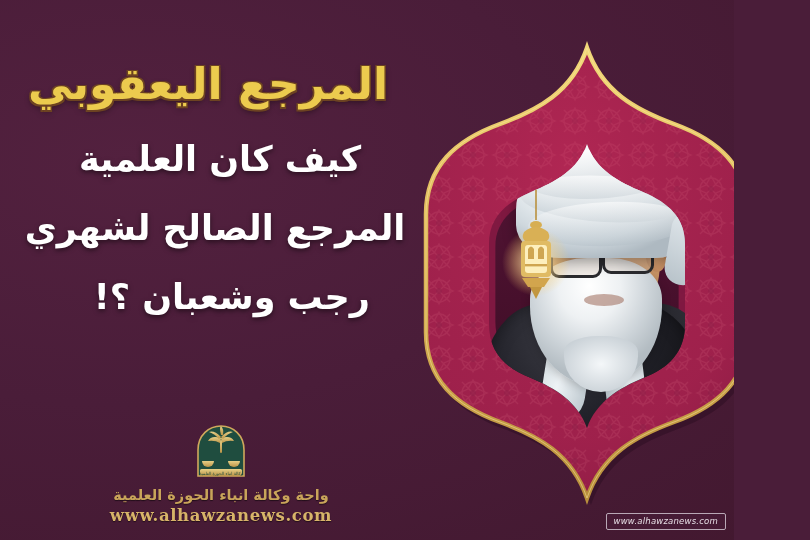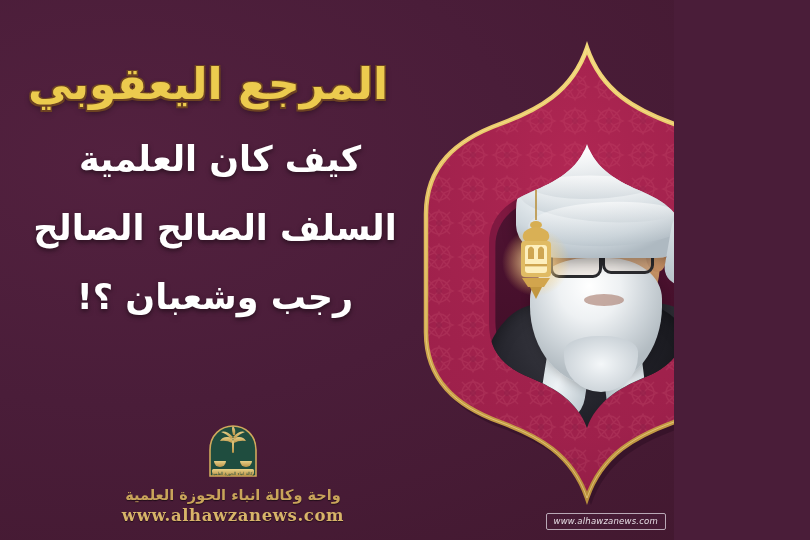--- a/index.html
+++ b/index.html
@@ -4,21 +4,21 @@
 <style>
   html, body { margin:0; padding:0; }
   body {
     width:810px; height:540px;
     font-family:"DejaVu Sans", sans-serif;
     background:#4a1d39;
     overflow:hidden;
   }
   #poster {
     position:relative;
-    width:674px; height:540px;
+    width:734px; height:540px;
     background:
       radial-gradient(130% 100% at 18% 30%, #53213f 0%, #4a1d39 45%, #42182f 100%);
     overflow:hidden;
   }
 
   
   #text-col {
     position:absolute;
     left:0; top:60px;
     width:430px;
@@ -44,26 +44,26 @@
   .headline {
     font-family:"DejaVu Sans", sans-serif;
     font-size:35px;
     font-weight:bold;
     color:#ffffff;
     line-height:1.0;
     text-shadow:0 2px 5px rgba(0,0,0,.5);
   }
   #hl1 { margin-top:34px; padding:0 18px 0 28px; }
   #hl2 { margin-top:34px; padding:0 4px 0 4px; }
-  #hl3 { margin-top:34px; padding:0 60px 0 60px; }
+  #hl3 { margin-top:34px; padding:0 60px 0 60px;text-align:right; }
 
   
   #logo-block {
     position:absolute;
-    left:108px; top:424px;
+    left:96px; top:424px;
     width:250px;
     text-align:center;
     z-index:6;
   }
   #emblem { display:block; margin:0 auto; }
   #logo-ar {
     margin-top:1px;
     font-family:"DejaVu Sans", sans-serif;
     font-size:14.5px;
     font-weight:bold;
@@ -357,21 +357,21 @@
         </g>
         <path d="M134 242 h28 l-6 9 h-16 Z" fill="#d2a54d"></path>
         <path d="M142 251 h12 l-6 12 Z" fill="#c2963f"></path>
       </g>
     </svg>
   </div>
 
   <div id="text-col">
     <div id="title">المرجع اليعقوبي</div>
     <div class="headline" id="hl1">كيف كان العلمية</div>
-    <div class="headline" id="hl2">السلف الصالح الصالح</div>
+    <div class="headline" id="hl2">المرجع الصالح لشهري</div>
     <div class="headline" id="hl3">رجب وشعبان ؟!</div>
   </div>
 
   <div id="logo-block">
     <svg id="emblem" width="66" height="62" viewBox="0 0 66 62">
       <defs>
         <linearGradient id="emgold" x1="0" y1="0" x2="0" y2="1">
           <stop offset="0%" stop-color="#e7cf86"></stop>
           <stop offset="100%" stop-color="#bb9448"></stop>
         </linearGradient>

